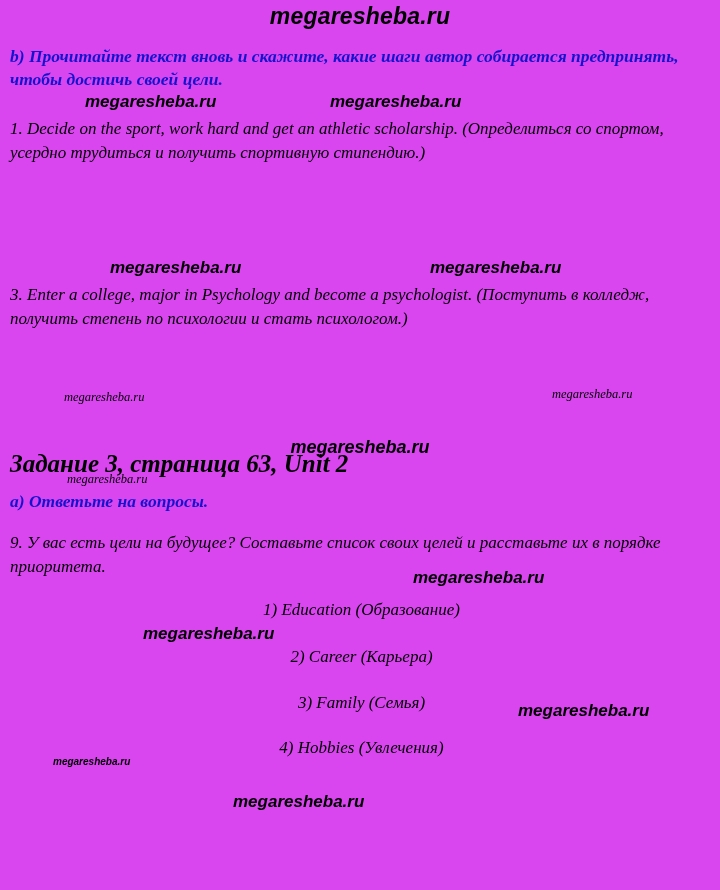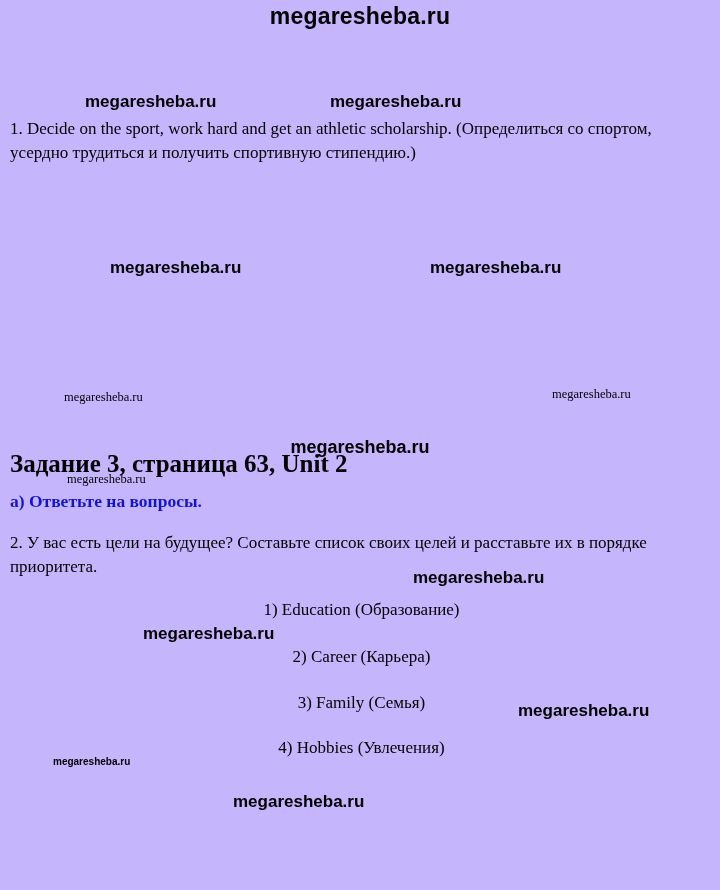--- a/index.html
+++ b/index.html
@@ -5,22 +5,23 @@
   * { margin:0; padding:0; box-sizing:border-box; }
   html,body { background:#ffffff; }
   body {
     width:720px; height:890px;
     font-family:"Liberation Serif", serif;
     color:#000;
   }
   .page {
     position:relative;
     width:720px; height:890px;
-    background:#c4b5fd;
+    background:#d946ef;
     overflow:hidden;
+    font-style:italic;
   }
   .abs { position:absolute; }
 
   .brand {
     display:block; width:100%;
     text-align:center;
     font-family:"Liberation Sans", sans-serif;
     font-weight:bold;
     font-size:23px;
     color:#000;
@@ -61,43 +62,45 @@
   .para { left:10px; width:703px; }
   .list-item { left:10px; width:703px;text-align:center; }
 </style>
 </head>
 <body>
 
 <div class="page">
 
   <h1 class="abs brand" style="top:3px; left:0;">megaresheba.ru</h1>
 
+  <p class="abs blue-heading para" style="top:45px;">b) Прочитайте текст вновь и скажите, какие шаги автор собирается предпринять, чтобы достичь своей цели.</p>
 
   <span class="abs wm wm-lg" style="left:85px; top:92px;">megaresheba.ru</span>
   <span class="abs wm wm-lg" style="left:330px; top:92px;">megaresheba.ru</span>
 
   <p class="abs body-text para" style="top:117px;">1. Decide on the sport, work hard and get an athletic scholarship. (Определиться со спортом, усердно трудиться и получить спортивную стипендию.)</p>
 
 
   <span class="abs wm wm-lg" style="left:110px; top:258px;">megaresheba.ru</span>
   <span class="abs wm wm-lg" style="left:430px; top:258px;">megaresheba.ru</span>
 
+  <p class="abs body-text para" style="top:283px;">3. Enter a college, major in Psychology and become a psychologist. (Поступить в колледж, получить степень по психологии и стать психологом.)</p>
 
   <span class="abs wm wm-sm" style="left:64px; top:390px;">megaresheba.ru</span>
   <span class="abs wm wm-sm" style="left:552px; top:387px;">megaresheba.ru</span>
 
   <h2 class="abs section-heading" style="left:10px; top:410px;">Задание 3, страница 63, Unit 2</h2>
 
   <span class="abs wm wm-md" style="left:0; top:437px;">megaresheba.ru</span>
 
   <span class="abs wm wm-sm" style="left:67px; top:472px;">megaresheba.ru</span>
 
   <p class="abs blue-heading" style="left:10px; top:490px;">а) Ответьте на вопросы.</p>
 
-  <p class="abs body-text para" style="top:531px;">2. У вас есть цели на будущее? Составьте список своих целей и расставьте их в порядке приоритета.</p>
+  <p class="abs body-text para" style="top:531px;">9. У вас есть цели на будущее? Составьте список своих целей и расставьте их в порядке приоритета.</p>
 
   <span class="abs wm wm-lg" style="left:413px; top:568px;">megaresheba.ru</span>
 
   <p class="abs body-text list-item" style="top:598px;">1) Education (Образование)</p>
 
   <span class="abs wm wm-lg" style="left:143px; top:624px;">megaresheba.ru</span>
 
   <p class="abs body-text list-item" style="top:645px;">2) Career (Карьера)</p>
 
   <p class="abs body-text list-item" style="top:691px;">3) Family (Семья)</p>

